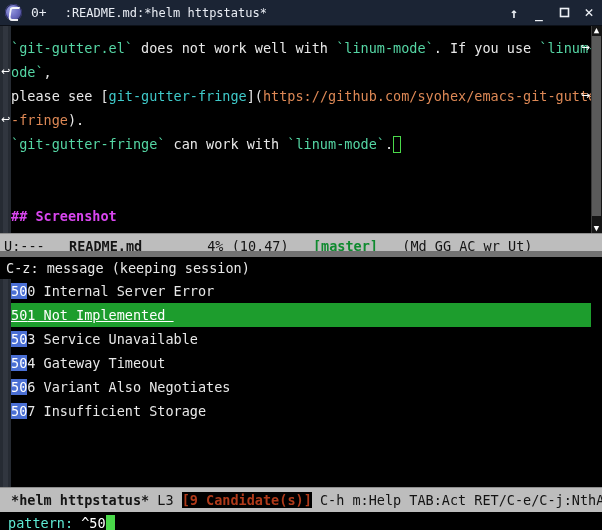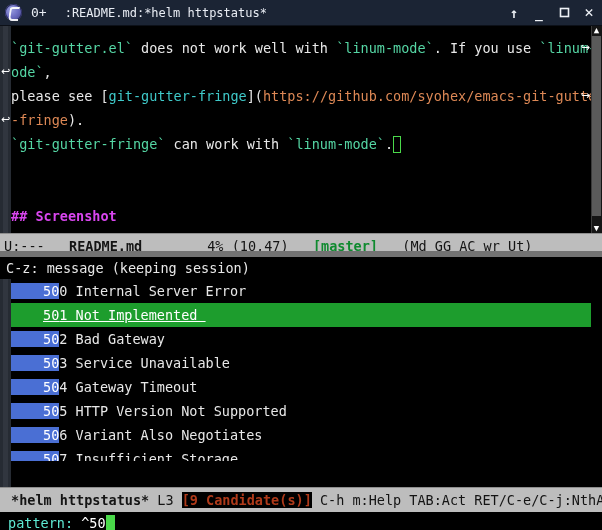--- a/index.html
+++ b/index.html
@@ -270,21 +270,20 @@
   }
   .helm-row.selected {
     background: #1d9d2d;
     color: #ffffff;
     text-decoration: underline;
     border-radius: 9px;
   }
   .helm-row .mtch {
     background: #4a6fd4;
     color: #ffffff;
-    padding-left: 32px;
   }
   .helm-row.selected .mtch {
     background: #1d9d2d;
     color: #ffffff;
   }
   .helm-fringe-l {
     position: absolute;
     left: 0; top: 0;
     width: 11px; height: 100%;
     background: #262b33;
@@ -387,24 +386,22 @@
     </div>
 
     <div class="modeline"><span>U:---</span><span>&nbsp;&nbsp;&nbsp;</span><span class="ml-bold">README.md</span><span>&nbsp;&nbsp;&nbsp;&nbsp;&nbsp;&nbsp;&nbsp;&nbsp;</span><span>4%</span><span>&nbsp;</span><span>(10,47)</span><span>&nbsp;&nbsp;&nbsp;</span><span class="ml-branch">[master]</span><span>&nbsp;&nbsp;&nbsp;</span><span>(Md GG AC wr Ut)</span></div>
 
     <div class="echo-line">C-z: message (keeping session)</div>
 
     <div class="win-helm">
       <div class="helm-list" id="helm-list">
           <div class="helm-row"><span class="mtch">50</span><span>0 Internal Server Error</span></div>
           <div class="helm-row selected"><span class="mtch">50</span><span>1 Not Implemented </span></div>
-          <div class="helm-row"><span class="mtch">50</span><span>2 Bad Gateway</span></div>
           <div class="helm-row"><span class="mtch">50</span><span>3 Service Unavailable</span></div>
           <div class="helm-row"><span class="mtch">50</span><span>4 Gateway Timeout</span></div>
-          <div class="helm-row"><span class="mtch">50</span><span>5 HTTP Version Not Supported</span></div>
           <div class="helm-row"><span class="mtch">50</span><span>6 Variant Also Negotiates</span></div>
           <div class="helm-row"><span class="mtch">50</span><span>7 Insufficient Storage</span></div>
         </div>
       <div class="helm-fringe-l">
         <div class="gutter"></div>
       </div>
       <div class="helm-fringe-r"></div>
     </div>
 
     <div class="helm-modeline"><span class="hm-buf">*helm httpstatus*</span><span>&nbsp;</span><span>L3</span><span>&nbsp;</span><span class="hm-cand">[9 Candidate(s)]</span><span>&nbsp;</span><span>C-h m:Help TAB:Act RET/C-e/C-j:NthAct</span></div>

